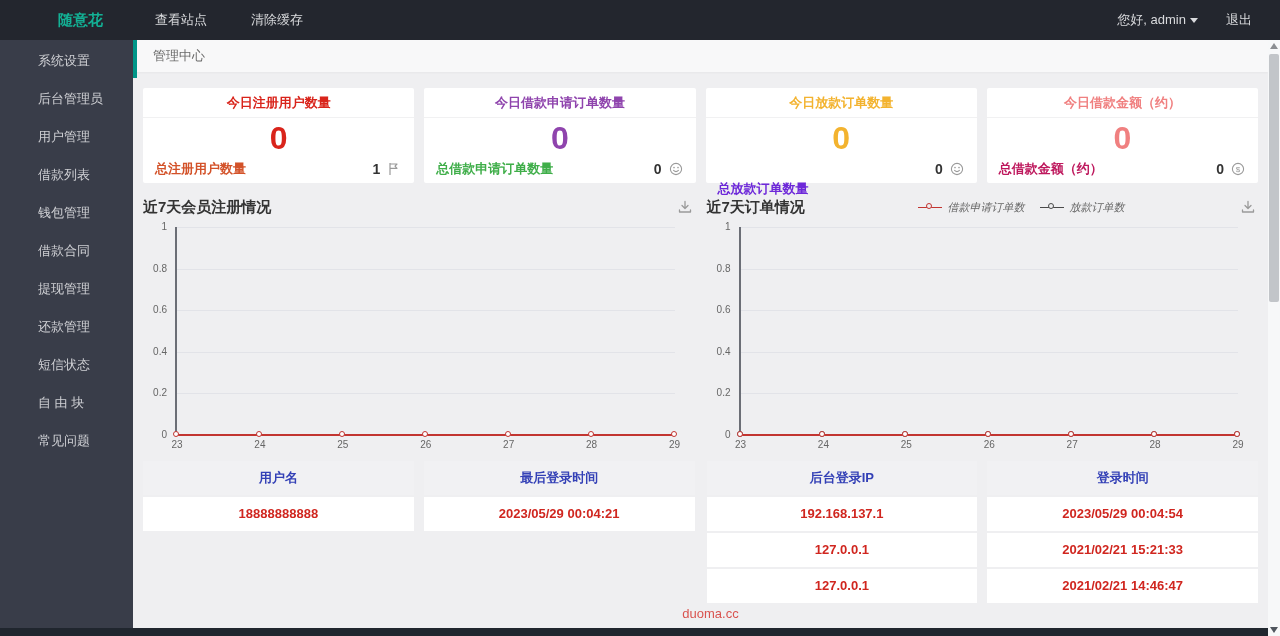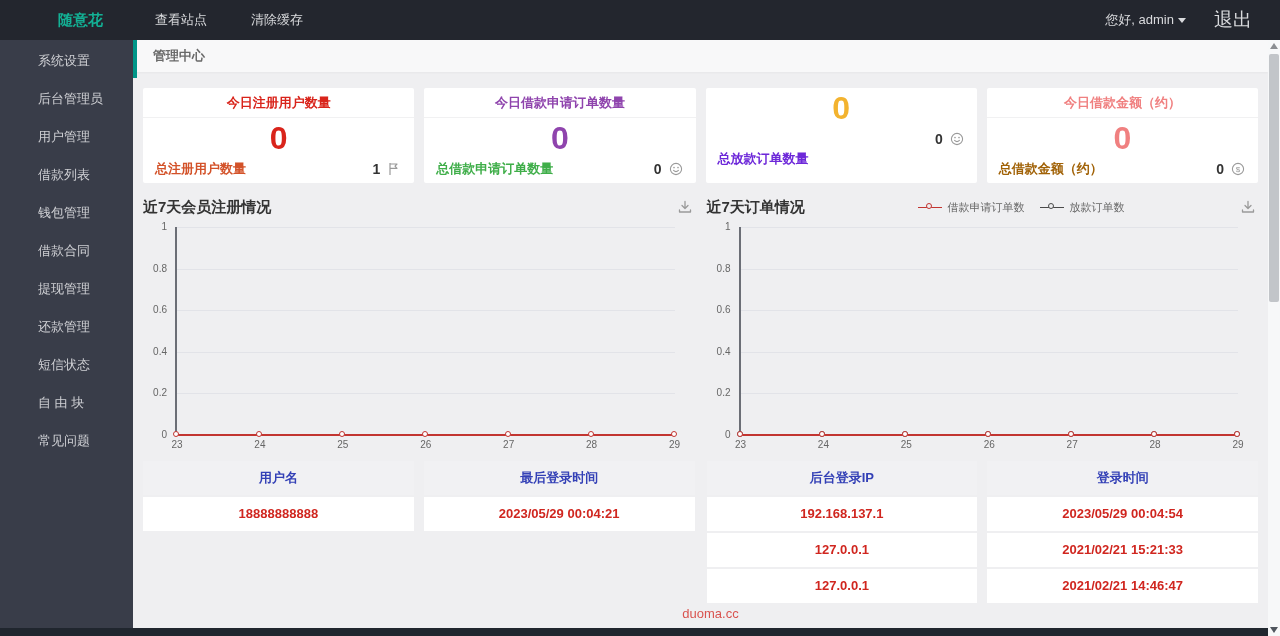--- a/index.html
+++ b/index.html
@@ -7,50 +7,50 @@
   body { font-family:"Liberation Sans","DejaVu Sans",sans-serif; background:#20262e; position:relative; }
 
   
   .topbar { position:absolute; left:0; top:0; width:1280px; height:40px; background:#23262e; display:flex; align-items:center; z-index:20; }
   .logo { width:133px; text-align:center; color:#13b195; font-weight:bold; font-size:15px;padding-left:28px; }
   .topmenu { display:flex; align-items:center; }
   .topmenu-item { color:#d9dadd; font-size:13px; padding:0 22px; line-height:40px; cursor:pointer; }
   .top-right { margin-left:auto; display:flex; align-items:center; padding-right:20px; }
   .greeting { color:#d9dadd; font-size:13px; padding:0 6px; cursor:pointer; }
   .caret { display:inline-block; width:0; height:0; border-left:4px solid transparent; border-right:4px solid transparent; border-top:5px solid #d9dadd; margin-left:4px; vertical-align:middle; }
-  .logout { color:#d9dadd; font-size:19px; padding:0 8px; margin-left:14px; cursor:pointer; }
+  .logout { color:#d9dadd; font-size:13px; padding:0 8px; margin-left:14px; cursor:pointer; }
 
   
   .sidebar { position:absolute; left:0; top:40px; width:133px; height:588px; background:#393d49; z-index:10; }
   .side-item { height:30px; line-height:30px; padding-left:38px; color:#cfd0d4; font-size:13px; cursor:pointer; margin-top:8px; }
   .side-item:first-child { margin-top:6px; }
   .side-accent { position:absolute; left:133px; top:40px; width:4px; height:38px; background:#009688; z-index:30; }
 
   
   .main { position:absolute; left:133px; top:40px; width:1135px; height:588px; background:#efeff1; overflow:hidden; }
-  .crumb-bar { height:32px; background:#f8f8f9; line-height:32px; padding-left:20px; color:#6a6a6a; font-size:13px; box-shadow:0 1px 2px rgba(0,0,0,.04);font-weight:bold; }
+  .crumb-bar { height:32px; background:#f8f8f9; line-height:32px; padding-left:20px; color:#6a6a6a; font-size:13px; box-shadow:0 1px 2px rgba(0,0,0,.04); }
   .inner { padding:16px 10px 0 10px; }
 
   
   .cards { display:flex; gap:10px; }
   .card { flex:1; background:#ffffff; height:95px; border-radius:2px; }
   .card-title { height:30px; line-height:30px; text-align:center; font-size:13px; font-weight:bold; border-bottom:1px solid #f1f1f2; }
   .card-value { height:40px; line-height:40px; text-align:center; font-size:32px; font-weight:bold; }
   .card-foot { height:22px; display:flex; align-items:center; padding:0 12px; }
   .card-foot-label { font-size:13px; font-weight:bold; }
   .card-foot-right { margin-left:auto; display:flex; align-items:center; gap:6px; }
   .card-foot-value { font-size:14px; font-weight:bold; color:#333; }
   .card-icon { width:16px; height:16px; display:inline-block; }
 
   
   .charts { display:flex; gap:12px; margin-top:12px; }
   .chart { flex:1; }
   .chart-head { height:24px; display:flex; align-items:center; }
   .chart-title { font-size:15px; font-weight:bold; color:#333; }
-  .legend { flex:1; display:flex; justify-content:center; align-items:center; gap:16px; }
+  .legend { flex:1; display:flex; justify-content:center; align-items:center; gap:16px;font-style:italic; }
   .legend-item { display:flex; align-items:center; gap:5px; cursor:pointer; }
   .legend-marker { position:relative; width:24px; height:8px; }
   .legend-line { position:absolute; left:0; top:3.5px; width:24px; height:1px; }
   .legend-dot { position:absolute; left:8px; top:0; width:6px; height:6px; border:1px solid; border-radius:50%; background:#efeff1; }
   .legend-label { font-size:11px; color:#666; }
   .dl-btn { margin-left:auto; width:20px; height:20px; display:flex; align-items:center; justify-content:center; cursor:pointer; }
 
   .plot { display:flex; height:232px; padding:8px 20px 16px 0; }
   .yaxis { position:relative; width:32px; height:100%; }
   .ytick { position:absolute; right:8px; font-size:10px; color:#666; width:24px; text-align:right; }
@@ -148,20 +148,21 @@
                   <circle cx="6" cy="6.6" r="0.8" fill="#9a9a9a"></circle>
                   <circle cx="10" cy="6.6" r="0.8" fill="#9a9a9a"></circle>
                   <path d="M5.6 9.4 q2.4 2.4 4.8 0" fill="none" stroke="#9a9a9a" stroke-width="1.1" stroke-linecap="round"></path>
                 </svg>
             </span>
           </span>
         </div>
       </div>
 
       <div class="card">
+        <div class="card-title" style="color: rgb(243, 179, 47);">今日放款订单数量</div>
         <div class="card-value" style="color: rgb(243, 179, 47);">0</div>
         <div class="card-foot">
           <span class="card-foot-label" style="color: #6d28d9; margin-top: 40px;">总放款订单数量</span>
           <span class="card-foot-right">
             <span class="card-foot-value">0</span>
             <span class="card-icon">
               <svg width="16" height="16" viewBox="0 0 16 16">
                   <circle cx="8" cy="8" r="5.6" fill="none" stroke="#9a9a9a" stroke-width="1.1"></circle>
                   <circle cx="6" cy="6.6" r="0.8" fill="#9a9a9a"></circle>
                   <circle cx="10" cy="6.6" r="0.8" fill="#9a9a9a"></circle>
@@ -169,21 +170,21 @@
                 </svg>
             </span>
           </span>
         </div>
       </div>
 
       <div class="card">
         <div class="card-title" style="color: rgb(240, 128, 128);">今日借款金额（约）</div>
         <div class="card-value" style="color: rgb(240, 128, 128);">0</div>
         <div class="card-foot">
-          <span class="card-foot-label" style="color: #a16207; text-align: center;">总借款金额（约）</span>
+          <span class="card-foot-label" style="color: #be185d; text-align: center;">总借款金额（约）</span>
           <span class="card-foot-right">
             <span class="card-foot-value">0</span>
             <span class="card-icon">
               <svg width="16" height="16" viewBox="0 0 16 16">
                   <circle cx="8" cy="8" r="5.6" fill="none" stroke="#9a9a9a" stroke-width="1.1"></circle>
                   <text x="8" y="11" font-size="8" text-anchor="middle" fill="#9a9a9a" font-family="Liberation Sans, sans-serif">$</text>
                 </svg>
             </span>
           </span>
         </div>

